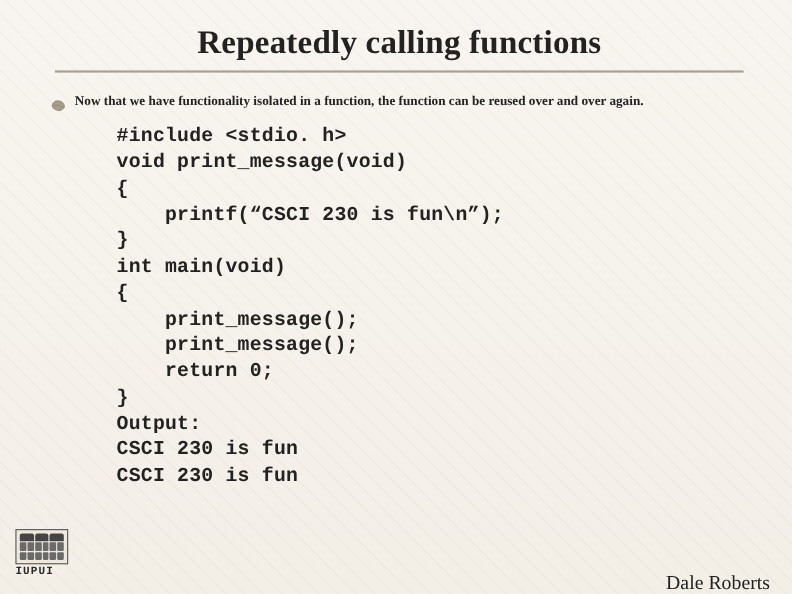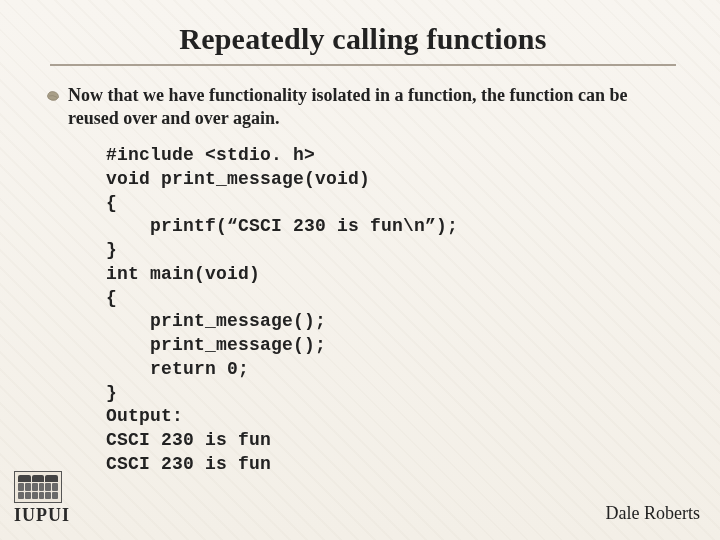--- a/index.html
+++ b/index.html
@@ -34,21 +34,21 @@
     color: #222;
     margin: 4px 0 8px 0;
     letter-spacing: 0.2px;
   }
   .underline {
     border: none;
     border-top: 2px solid #aaa093;
     margin: 0 4px 18px 4px;
   }
   .body-text {
-    font-size: 18px;
+    font-size: 12px;
     font-weight: 700;
     color: #222;
     line-height: 1.28;
     margin: 0 0 14px 0;
     padding-left: 22px;
     position: relative;
   }
   .bullet-marker {
     position: absolute;
     left: 0;
@@ -67,21 +67,21 @@
     font-weight: 700;
     color: #222;
     white-space: pre;
     line-height: 1.32;
     margin-left: 60px;
     letter-spacing: 0.2px;
   }
   .footer-author {
     position: absolute;
     right: 20px;
-    bottom: 16px;
+    bottom: 0;
     font-size: 18px;
     color: #222;
     font-family: Georgia, serif;
   }
   .logo {
     position: absolute;
     left: 14px;
     bottom: 14px;
     width: 48px;
   }
@@ -100,27 +100,27 @@
   .logo-building span {
     background: #6a6a6a;
     border-radius: 1px;
   }
   .logo-building span.peak {
     background: #444;
     grid-column: span 2;
     border-radius: 2px 2px 0 0;
   }
   .logo-text {
-    font-family: Liberation Serif, serif;
+    font-family: Liberation Mono, monospace;
     font-weight: 700;
-    font-size: 18px;
+    font-size: 10px;
     color: #2a2a2a;
     letter-spacing: 1px;
     margin-top: 2px;
-    text-align: right;
+    text-align: left;
   }
 </style>
 </head>
 <body>
 
 <div class="slide">
 
   <h1 class="title">Repeatedly calling functions</h1>
   <hr class="underline">
 

